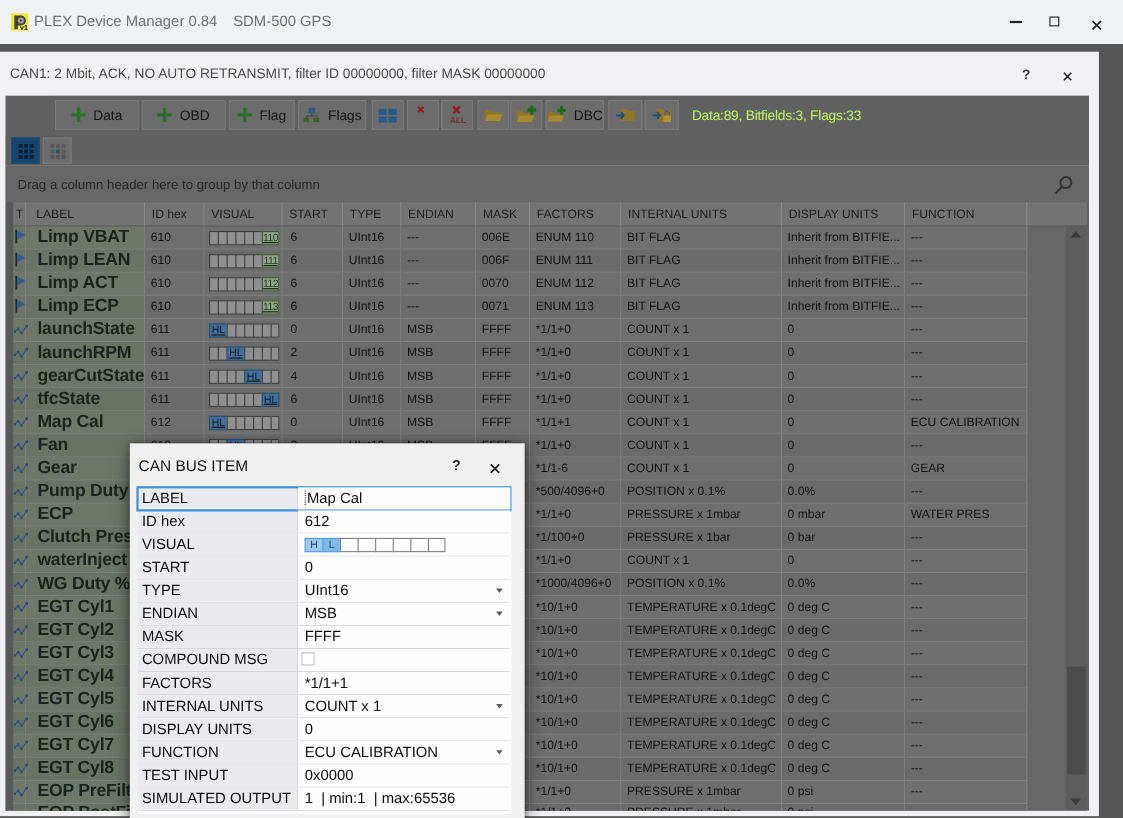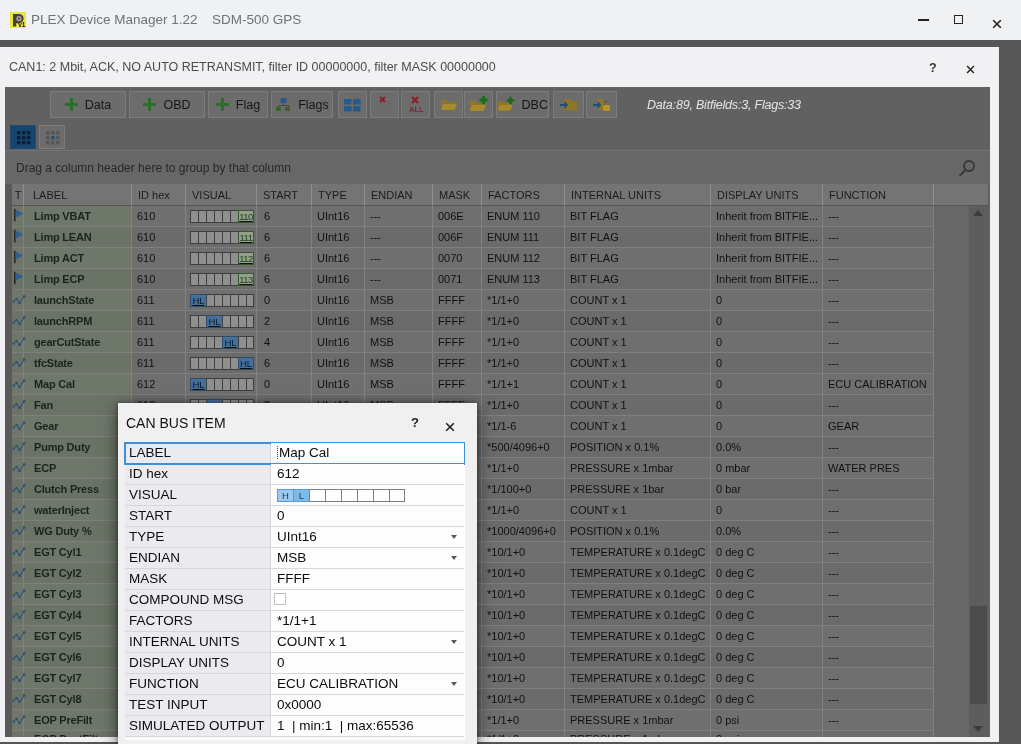--- a/index.html
+++ b/index.html
@@ -20,21 +20,21 @@
 .wbtn { position:absolute; top:14px; font-size:12.5px; color:#333; font-weight:700; }
 #client { position:absolute; left:5px; top:40px; width:985px; height:650px; background:#616161; overflow:hidden; }
 
 
 #toolbar { position:absolute; left:0; top:0; width:985px; height:37px; background:#616161;margin-left:40px; }
 .tbtn { position:absolute; top:4px; height:27px; background:#6c6c6c; border:1px solid #7c7c7c;
   color:#161616; font-size:12.5px; display:flex; align-items:center; justify-content:center; gap:7px; }
 .tplus { width:13px; height:13px; position:relative; display:inline-block; }
 .tplus:before { content:""; position:absolute; left:0; top:5px; width:13px; height:3px; background:#2a6e2a; }
 .tplus:after { content:""; position:absolute; left:5px; top:0; width:3px; height:13px; background:#2a6e2a; }
-#tbinfo { position:absolute; top:0; height:37px; line-height:37px; left:602px; font-size:12.5px; letter-spacing:-0.2px; color:#e5e5e5;font-style:italic; }
+#tbinfo { position:absolute; top:0; height:37px; line-height:37px; left:584px; font-size:12.5px; letter-spacing:-0.2px; color:#bef264; }
 
 
 #smallbar { position:absolute; left:0; top:37px; width:985px; height:26px; background:#616161; }
 .sbtn { position:absolute; top:1px; width:26px; height:24px; border:1px solid #7c7c7c; }
 
 
 #dragband { position:absolute; left:0; top:63px; width:985px; height:34px; background:#676767;
   border-top:1px solid #747474; }
 #dragband span { position:absolute; left:11px; top:0; height:34px; line-height:34px; font-size:12px; color:#272727; }
 
@@ -44,21 +44,21 @@
 #grid th { background:#747474; color:#1c1c1c; font-weight:400; font-size:11px; text-align:left;
   padding:0 0 0 6px; height:22px; border-right:1px solid #8f8f8f; border-bottom:1px solid #565656;
   white-space:nowrap; overflow:hidden;}
 #grid td { background:#6f6f6f; color:#111; font-size:11px; padding:0 0 0 5px; height:21px;
   border-right:1px solid #828282; border-bottom:1px solid #7f7f7f; white-space:nowrap; overflow:hidden; }
 #grid td.ct, #grid td.cl { background:#6f776a; }
 #grid td.cl { padding-left:10px; }
 #grid tr:nth-child(odd) td { background:#6b6b6b; }
 #grid tr:nth-child(odd) td.ct, #grid tr:nth-child(odd) td.cl { background:#6b7366; }
 
-#grid td.cl b { color:#18241d; font-size:11px; letter-spacing:-0.2px; }
+#grid td.cl b { color:#18241d; font-size:16px; letter-spacing:-0.2px; }
 #grid td.ct { padding-left:0; overflow:visible; }
 #grid tr.lastrow td { vertical-align:top; line-height:11px; padding-top:3px; }
 #grid td:nth-child(5) { padding-left:7px; }
 #grid td.cv { padding-left:4px; overflow:visible; }
 .tvis { display:flex; height:13px; width:64px; flex-wrap:nowrap;text-decoration:underline; }
 .vc { flex:0 0 8px; }
 .vc { width:8px; height:13px; background:#8f8f8f; border:1px solid #3f3f3f; border-right:none; }
 .vc:last-child { border-right:1px solid #3f3f3f; }
 .vc.vchl { width:16px; flex:0 0 16px; background:#436f9a; border-color:#2e4d68; color:#0b1b29;
   font-size:9.5px; line-height:12px; text-align:center; }
@@ -105,21 +105,21 @@
   <div id="appicon">
     <svg width="16" height="16" viewBox="0 0 16 16">
       <rect width="16" height="16" fill="#ebe73a"></rect>
       <path d="M3 14.5 L3 2 L9 2 A4.6 4.6 0 0 1 9 11.2 L6.2 11.2 L6.2 14.5 Z" fill="#43433b"></path>
       <circle cx="9" cy="6.6" r="2.7" fill="#a8a59a"></circle>
       <path d="M8.2 5.2 L10.8 6.6 L8.2 8 Z" fill="#43433b"></path>
       <text x="8.2" y="15.3" font-size="6.5" font-weight="700" fill="#111" font-family="Liberation Sans, sans-serif">v1</text>
     </svg>
   </div>
   <div id="apptitle">
-        <span style="position:absolute;left:31px;">PLEX Device Manager 1.22</span>
+        <span style="position:absolute;left:31px;">PLEX Device Manager 0.84</span>
         <span style="position:absolute;left:212px;">SDM-500 GPS</span>
         <span style="position:absolute;left:312px;margin-top:33px;">Feb 2024 for VX220 08lap.pdc</span>
       </div>
   <div class="winbtn" style="left:918px;top:19px;width:11px;height:2px;background:#222;"></div>
   <div class="winbtn" style="left:954px;top:15px;width:9px;height:9px;border:1.5px solid #222;"></div>
   <div class="winbtn" style="left:992px;top:15px;"><svg width="10" height="10" viewBox="0 0 10 10">
           <path d="M1.2 1.2 L8.8 8.8 M8.8 1.2 L1.2 8.8" stroke="#222" stroke-width="1.6" fill="none"></path>
         </svg></div>
 </div>
 

